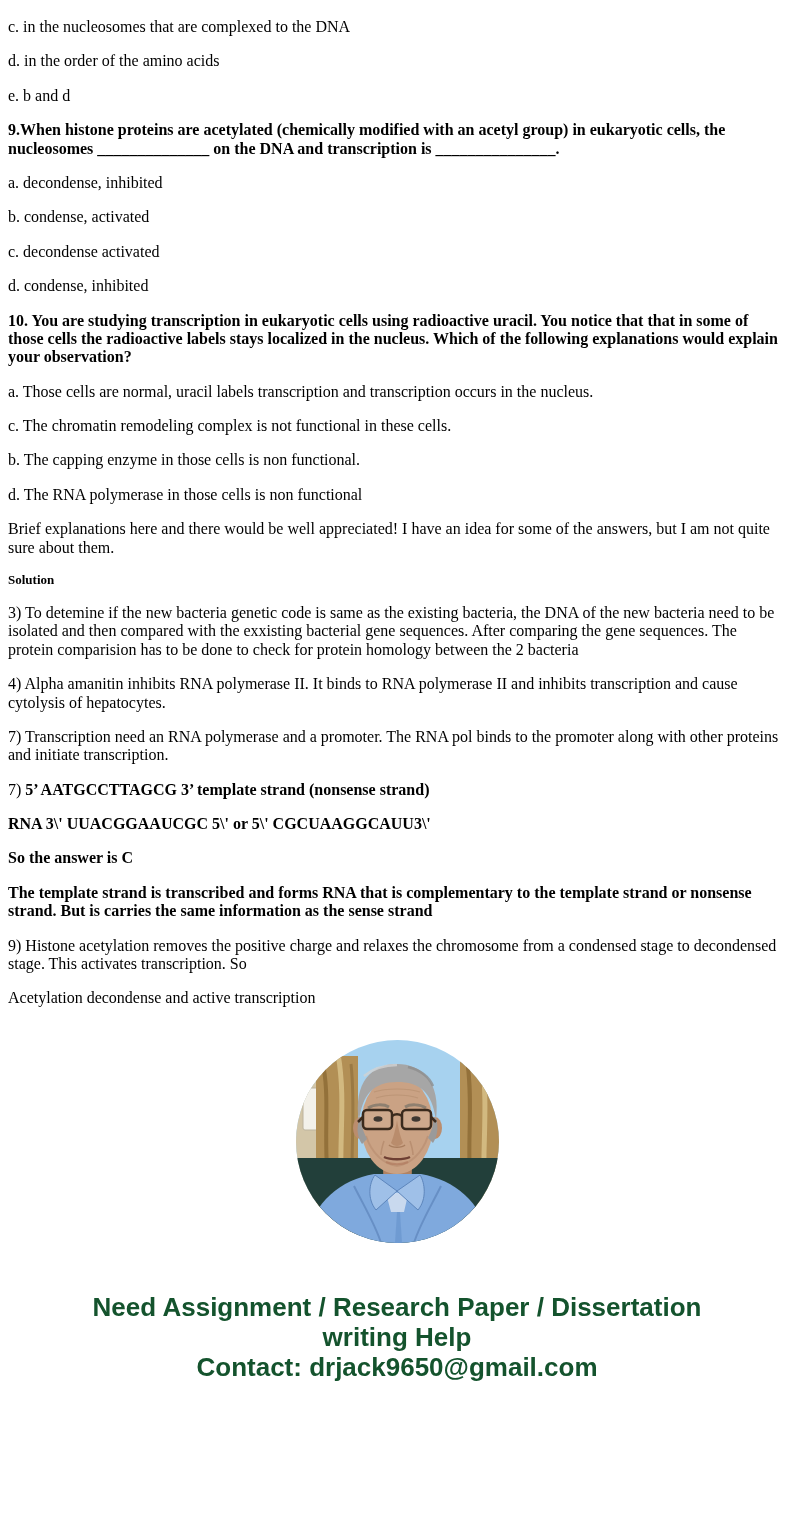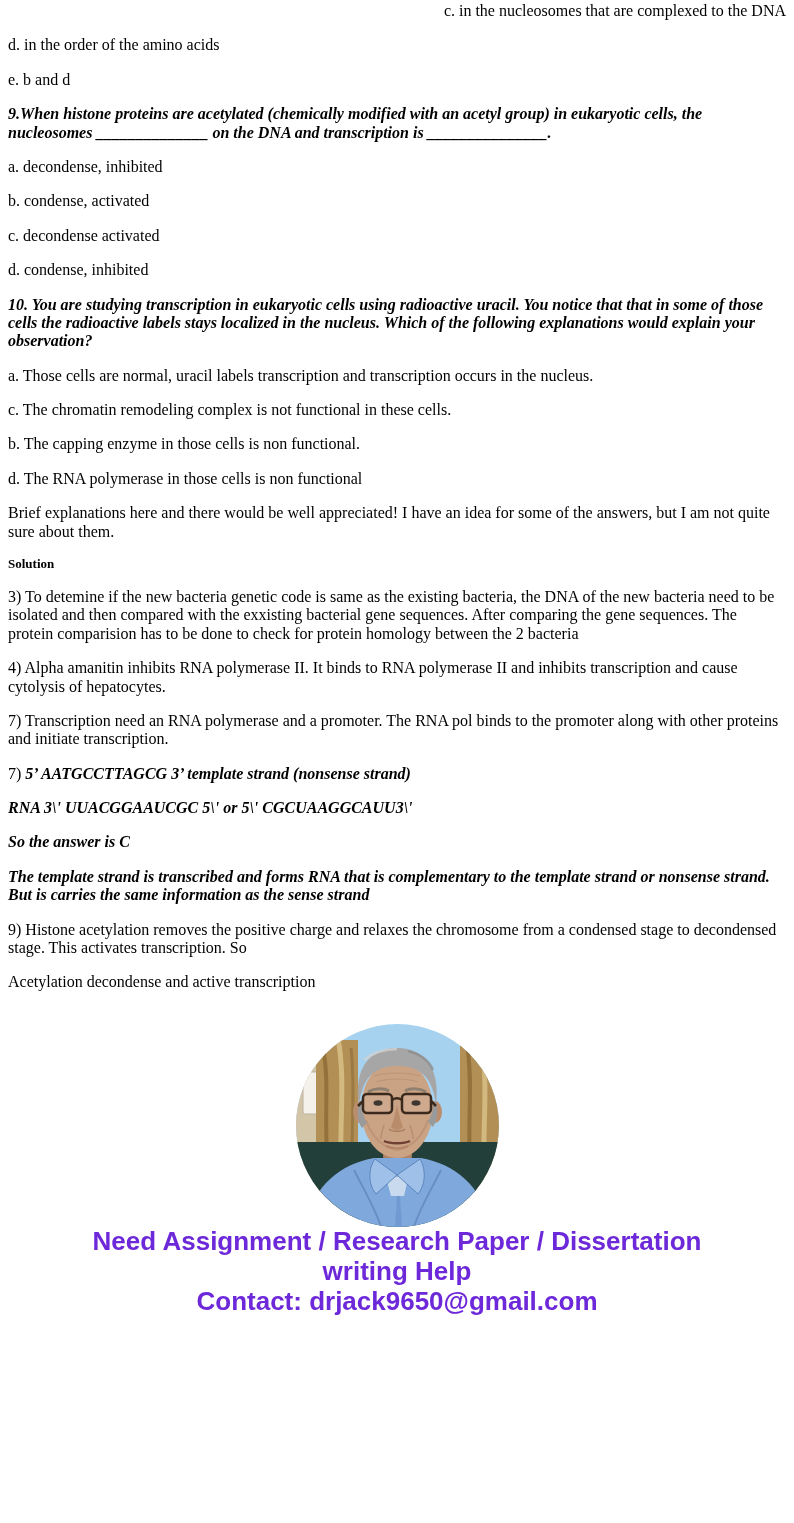--- a/index.html
+++ b/index.html
@@ -4,29 +4,29 @@
 <style>
   html,body{margin:0;padding:0;}
   body{
     width:794px;height:1523px;overflow:hidden;
     background:#ffffff;color:#000000;
     font-family:"Liberation Serif","DejaVu Serif",serif;
     font-size:16px;
   }
   .doc{padding:0 8px;}
   .doc p{margin:16px 0;line-height:1.15;}
-  p.first{margin-top:2px;text-align:right;}
-  .bold{font-weight:700;font-style:italic;}
+  p.first{margin-top:18px;}
+  .bold{font-weight:700;}
   h3.solution-heading{font-size:13px;font-weight:700;margin:12px 0 16px;line-height:1.15;}
   .avatar-wrap{margin-top:32px;display:flex;justify-content:center;}
   .avatar-wrap svg{display:block;}
   .footer{
-    text-align:center;
+    margin-top:50px;text-align:center;
     font-family:"Liberation Sans","DejaVu Sans",sans-serif;
-    font-weight:700;font-size:26px;line-height:1.15;color:#6d28d9;
+    font-weight:700;font-size:26px;line-height:1.15;color:#14532d;
   }
 </style>
 </head>
 <body>
 
 <div class="doc">
 
   <p class="first">c. in the nucleosomes that are complexed to the DNA</p>
   <p>d. in the order of the amino acids</p>
   <p>e. b and d</p>

